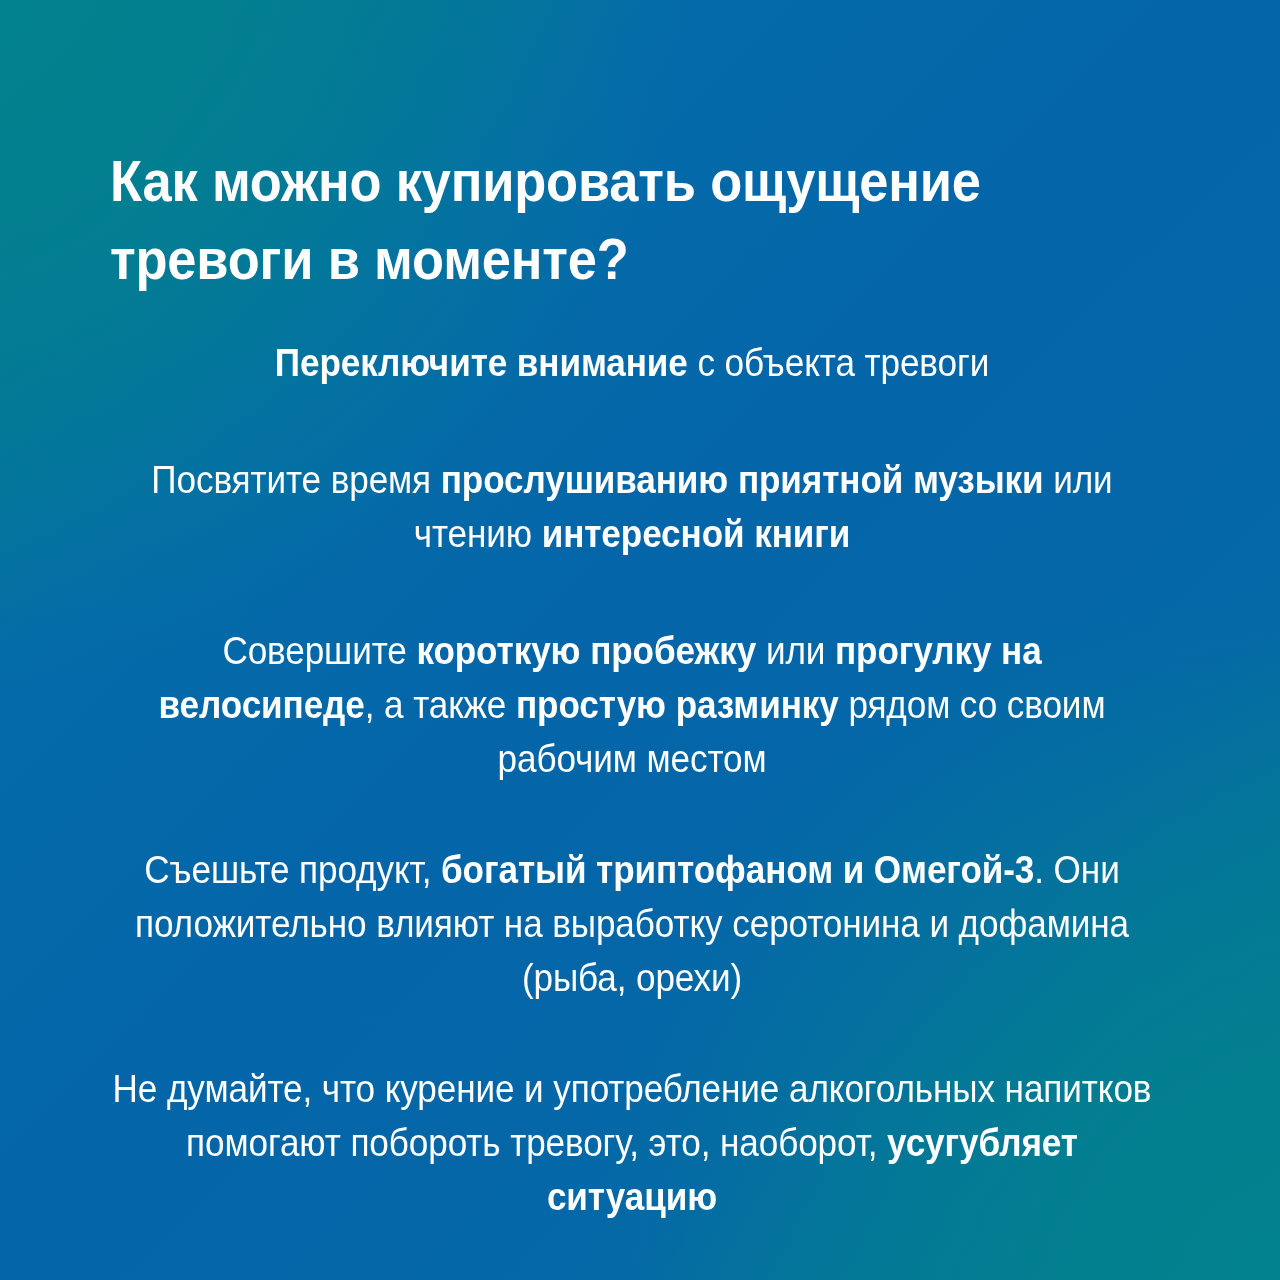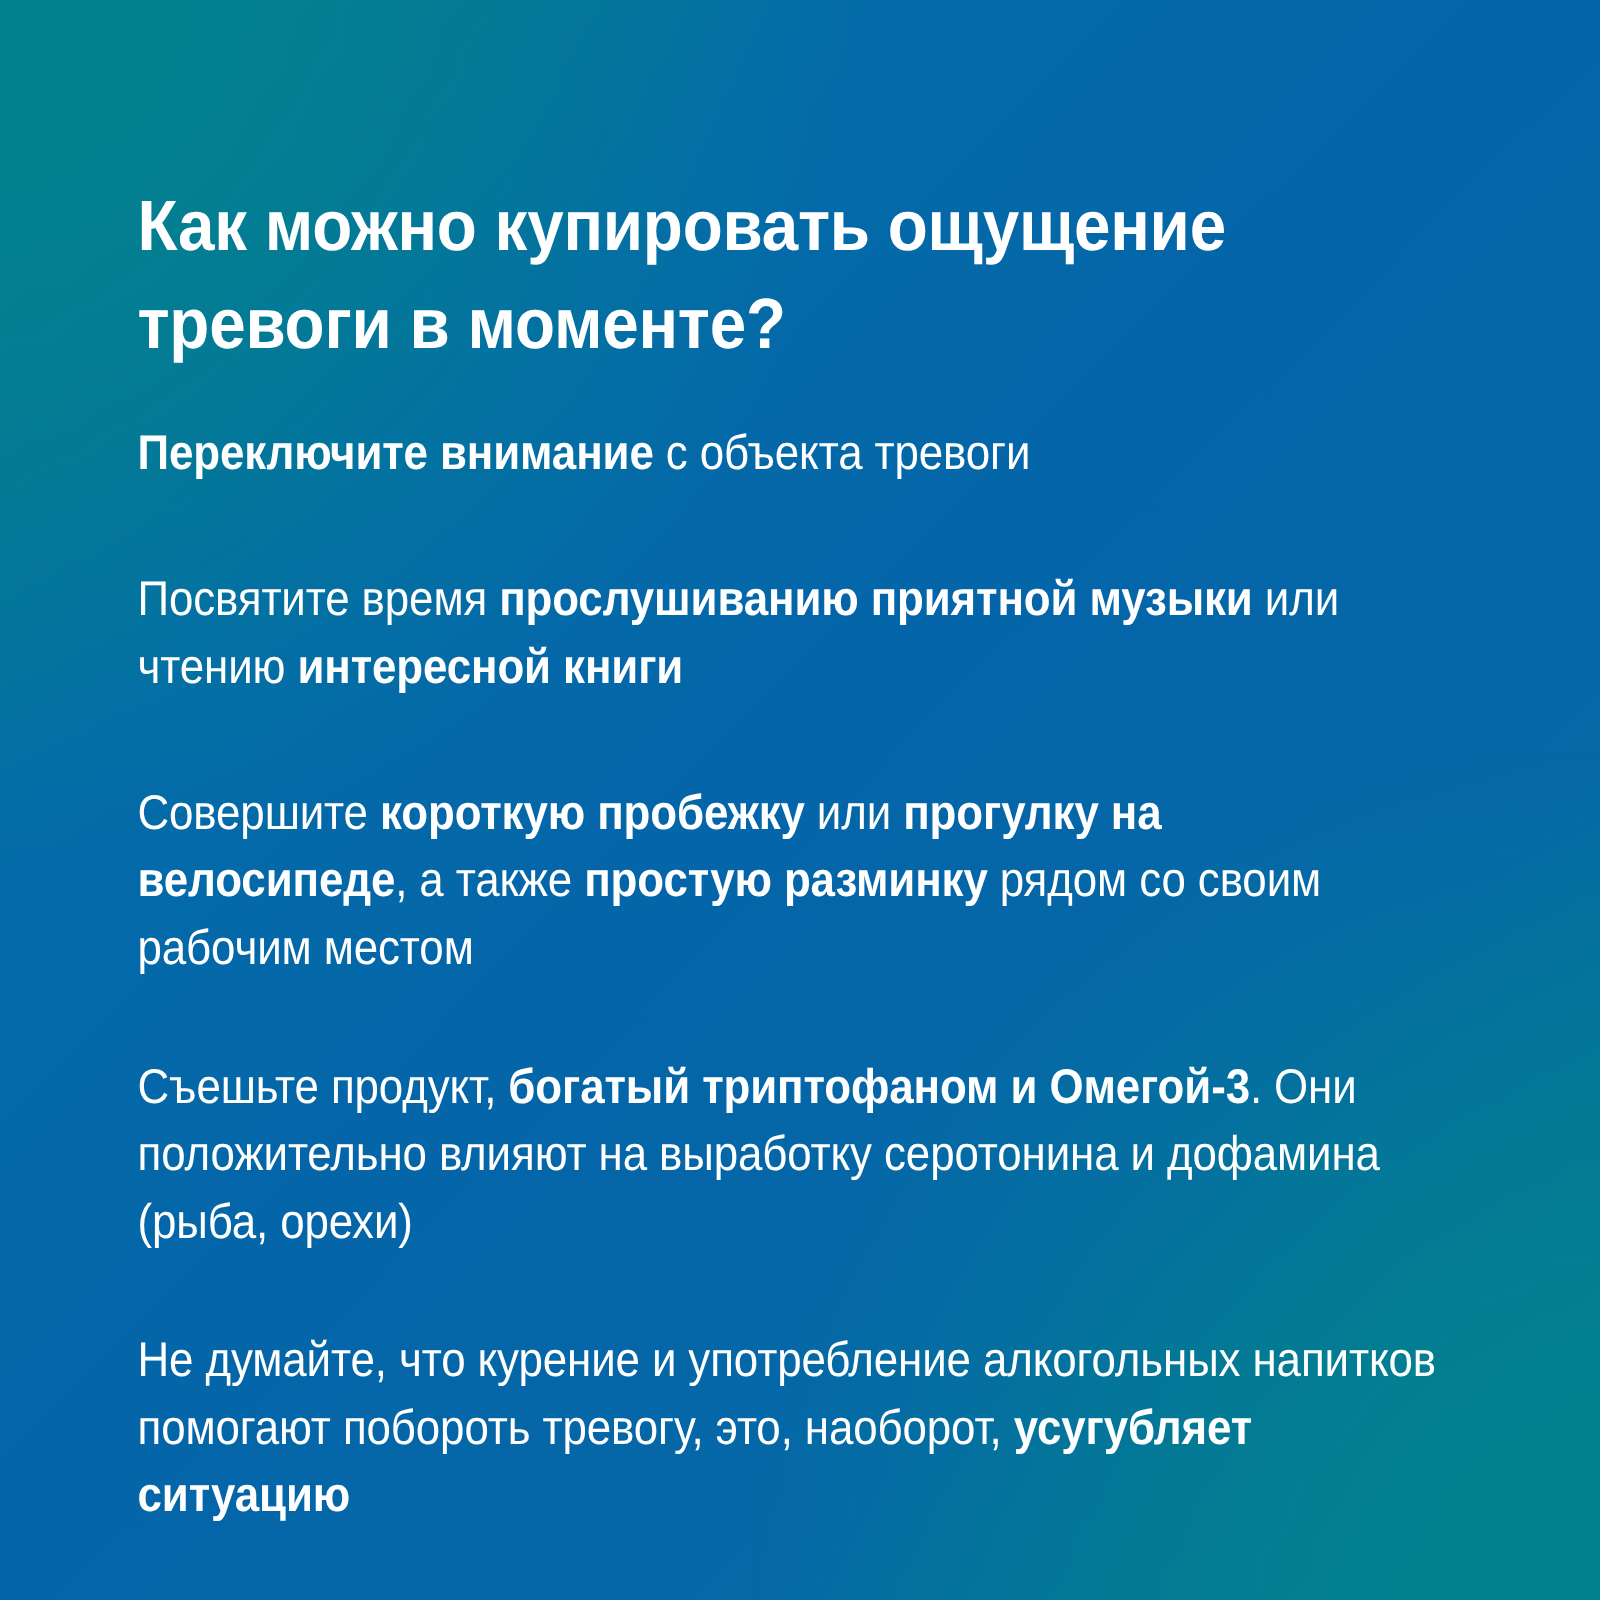--- a/index.html
+++ b/index.html
@@ -51,20 +51,21 @@
     white-space: pre-line;
   }
 
   
   .body-block {
     position: absolute;
     top: 336px;
     left: 0;
     width: 1160px;
     color: #ffffff;
+    text-align: center;
   }
 
   .para {
     font-size: 39px;
     line-height: 54px;
     font-weight: 400;
     letter-spacing: -0.1px;
     transform: scaleX(0.90);
     transform-origin: left top;
     margin: 0;

